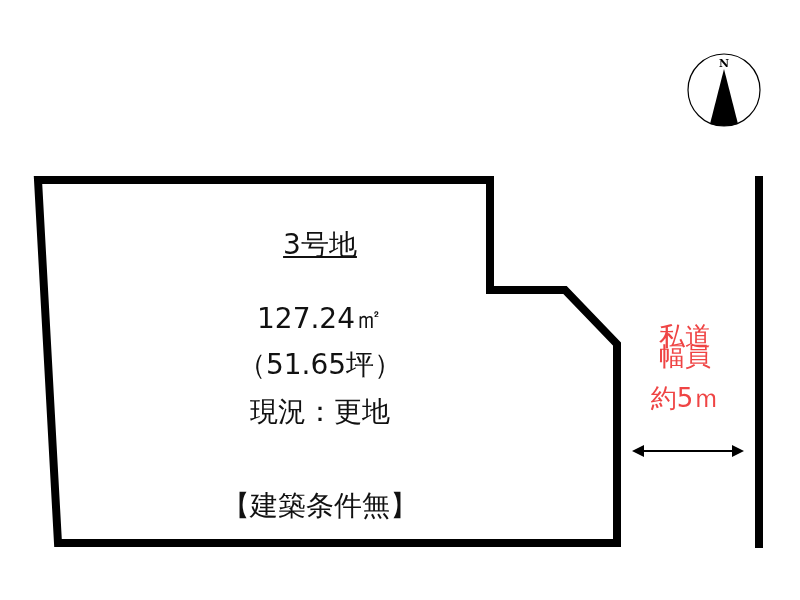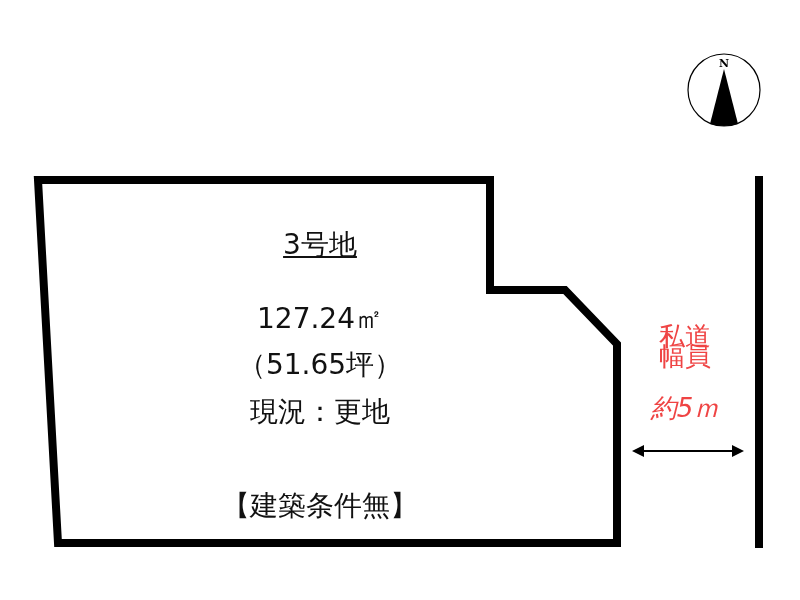--- a/index.html
+++ b/index.html
@@ -35,13 +35,13 @@
 </svg>
 
 <div class="lot-label" style="top:228px;text-decoration:underline;">3号地</div>
 <div class="lot-label" style="top:302px;">127.24㎡</div>
 <div class="lot-label" style="top:348px;">（51.65坪）</div>
 <div class="lot-label" style="top:395px;">現況：更地</div>
 <div class="lot-label" style="top:449px;margin-top:40px;">【建築条件無】</div>
 
 <div class="road-label" style="top:318px;">私道</div>
 <div class="road-label" style="top:338px;">幅員</div>
-<div class="road-label" style="top:390px;font-style:italic;">約5ｍ</div>
+<div class="road-label" style="top:380px;">約5ｍ</div>
 
 </body></html>

